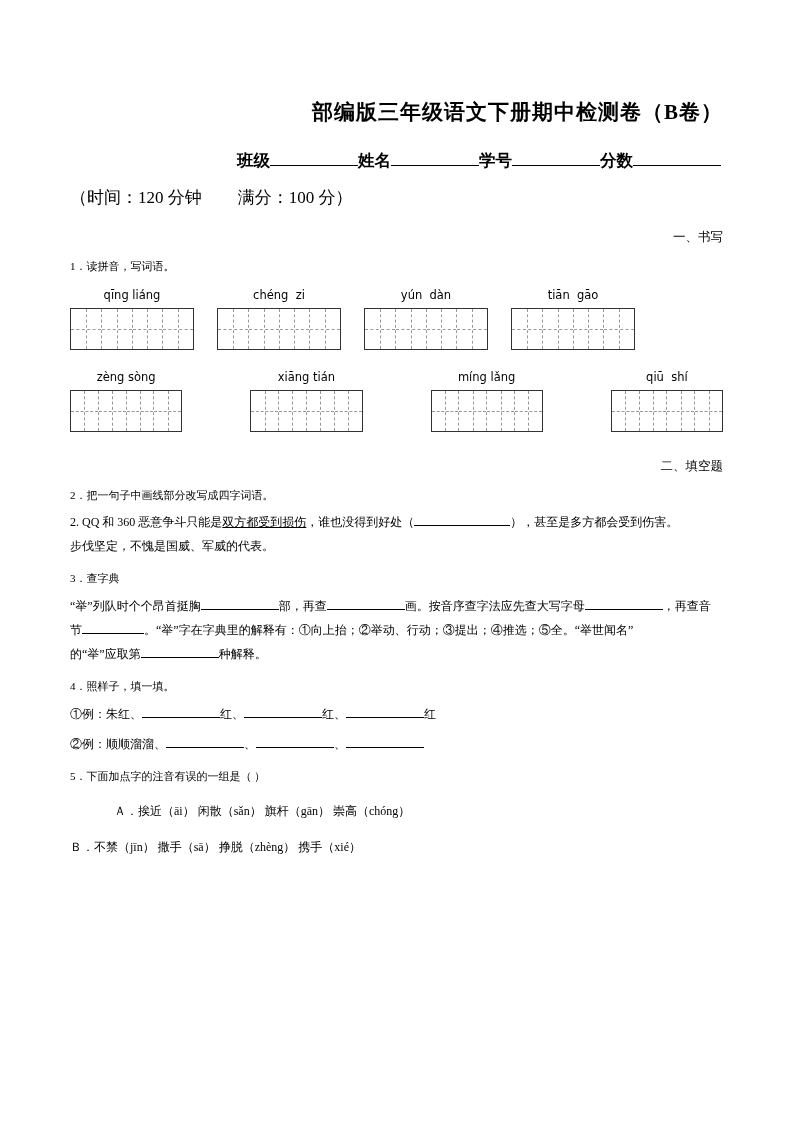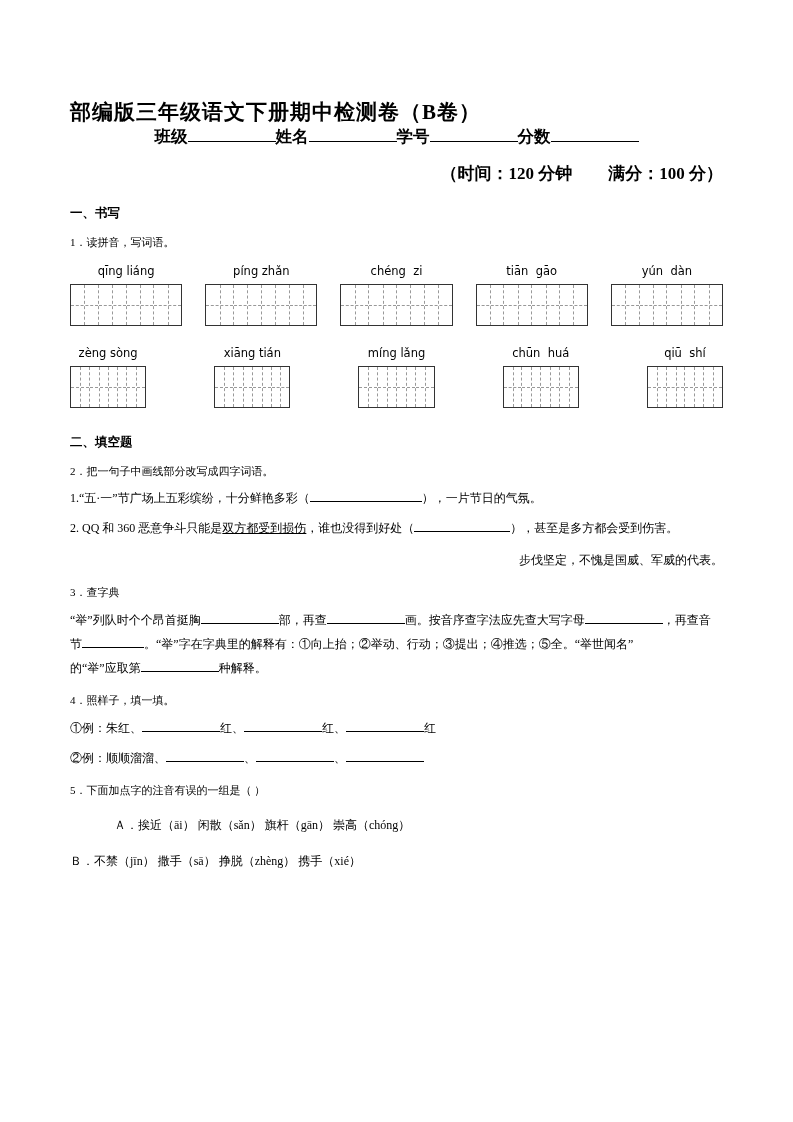--- a/index.html
+++ b/index.html
@@ -16,58 +16,60 @@
     overflow: hidden;
   }
   .page {
     position: relative;
     width: 793px;
     height: 1122px;
     box-sizing: border-box;
     padding: 0 70px;
   }
   .doc-title {
-    text-align: left;
+    text-align: right;
     font-size: 21px;
     font-weight: bold;
     letter-spacing: 1px;
     margin-top: 98px;
     font-family: "Liberation Serif", "DejaVu Serif", serif;
   }
   .id-row {
     display: flex;
-    justify-content: center;
+    justify-content: flex-end;
+    margin-top: 24px;
     font-size: 16.5px;
     font-weight: bold;
     padding: 0 2px;
   }
   .id-item {
     white-space: nowrap;
   }
   .id-item .blank {
     display: inline-block;
     border-bottom: 1px solid #000;
     width: 88px;
     vertical-align: baseline;
   }
   .subtitle {
-    text-align: right;
+    text-align: left;
     font-size: 17px;
-    font-weight: bold;
+    font-weight: normal;
     margin-top: 14px;
   }
   .subtitle .gap {
     display: inline-block;
     width: 36px;
   }
   .section-head {
     font-size: 12.5px;
-    font-weight: bold;
+    font-weight: normal;
     margin-top: 20px;
     margin-bottom: 2px;
+    text-align: right;
   }
   .q-line {
     font-size: 11px;
     margin-top: 11px;
     line-height: 1.7;
   }
   .body-line {
     font-size: 12px;
     line-height: 2.0;
     margin-top: 6px;
@@ -154,55 +156,46 @@
       <div class="grid-cell-block">
         <div class="pinyin">qīng liáng</div>
         <div class="tianzi">
             <div class="cell"></div>
             <div class="cell"></div>
             <div class="cell"></div>
             <div class="cell"></div>
           </div>
       </div>
       <div class="grid-cell-block">
-        <div class="pinyin">píng zhǎn</div>
-        <div class="tianzi">
-            <div class="cell"></div>
-            <div class="cell"></div>
-            <div class="cell"></div>
-            <div class="cell"></div>
-          </div>
-      </div>
-      <div class="grid-cell-block">
         <div class="pinyin">chéng  zi</div>
         <div class="tianzi">
             <div class="cell"></div>
             <div class="cell"></div>
             <div class="cell"></div>
             <div class="cell"></div>
           </div>
       </div>
       <div class="grid-cell-block">
+        <div class="pinyin">yún  dàn</div>
+        <div class="tianzi">
+            <div class="cell"></div>
+            <div class="cell"></div>
+            <div class="cell"></div>
+            <div class="cell"></div>
+          </div>
+      </div>
+      <div class="grid-cell-block">
         <div class="pinyin">tiān  gāo</div>
         <div class="tianzi">
             <div class="cell"></div>
             <div class="cell"></div>
             <div class="cell"></div>
             <div class="cell"></div>
           </div>
       </div>
-      <div class="grid-cell-block">
-        <div class="pinyin">yún  dàn</div>
-        <div class="tianzi">
-            <div class="cell"></div>
-            <div class="cell"></div>
-            <div class="cell"></div>
-            <div class="cell"></div>
-          </div>
-      </div>
     </div>
 
     <div class="grid-row" style="margin-top:20px;gap:45px;">
       <div class="grid-cell-block">
         <div class="pinyin">zèng sòng</div>
         <div class="tianzi">
             <div class="cell"></div>
             <div class="cell"></div>
             <div class="cell"></div>
             <div class="cell"></div>
@@ -220,53 +213,41 @@
       <div class="grid-cell-block">
         <div class="pinyin">míng lǎng</div>
         <div class="tianzi">
             <div class="cell"></div>
             <div class="cell"></div>
             <div class="cell"></div>
             <div class="cell"></div>
           </div>
       </div>
       <div class="grid-cell-block">
-        <div class="pinyin">chūn  huá</div>
-        <div class="tianzi">
-            <div class="cell"></div>
-            <div class="cell"></div>
-            <div class="cell"></div>
-            <div class="cell"></div>
-          </div>
-      </div>
-      <div class="grid-cell-block">
         <div class="pinyin">qiū  shí</div>
         <div class="tianzi">
             <div class="cell"></div>
             <div class="cell"></div>
             <div class="cell"></div>
             <div class="cell"></div>
           </div>
       </div>
     </div>
   </div>
 
   <div class="section-head" style="margin-top:26px;">二、填空题</div>
 
   <div class="q-line">2．把一句子中画线部分改写成四字词语。</div>
 
-  <div class="body-line">
-    <span>1.“五·一”节广场上五彩缤纷，十分鲜艳多彩（</span><span class="blank-xl"></span><span>），一片节日的气氛。</span>
-  </div>
 
   <div class="body-line">
     <span>2. QQ 和 360 恶意争斗只能是</span><span class="ul-text">双方都受到损伤</span><span>，谁也没得到好处（</span><span class="blank-lg"></span><span>），甚至是多方都会受到伤害。</span>
   </div>
 
-  <div class="body-line" style="margin-top:8px;text-align:right;">
+  <div class="body-line" style="margin-top:0;">
     <span>步伐坚定，不愧是国威、军威的代表。</span>
   </div>
 
   <div class="q-line">3．查字典</div>
 
   <div class="body-line">
     <span>“举”列队时个个昂首挺胸</span><span class="blank-md"></span><span>部，再查</span><span class="blank-md"></span><span>画。按音序查字法应先查大写字母</span><span class="blank-md"></span><span>，再查音</span>
   </div>
   <div class="body-line" style="margin-top:0;">
     <span>节</span><span class="blank-sm"></span><span>。“举”字在字典里的解释有：①向上抬；②举动、行动；③提出；④推选；⑤全。“举世闻名”</span>

